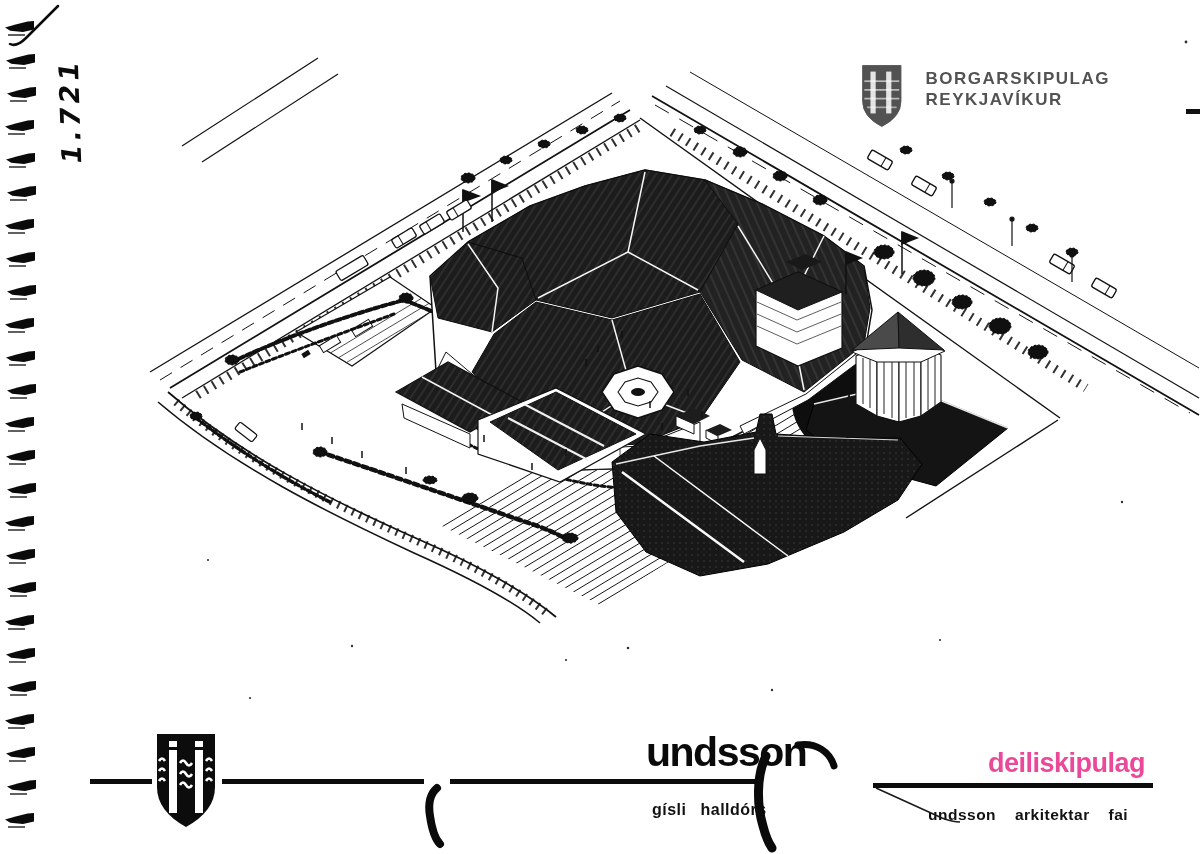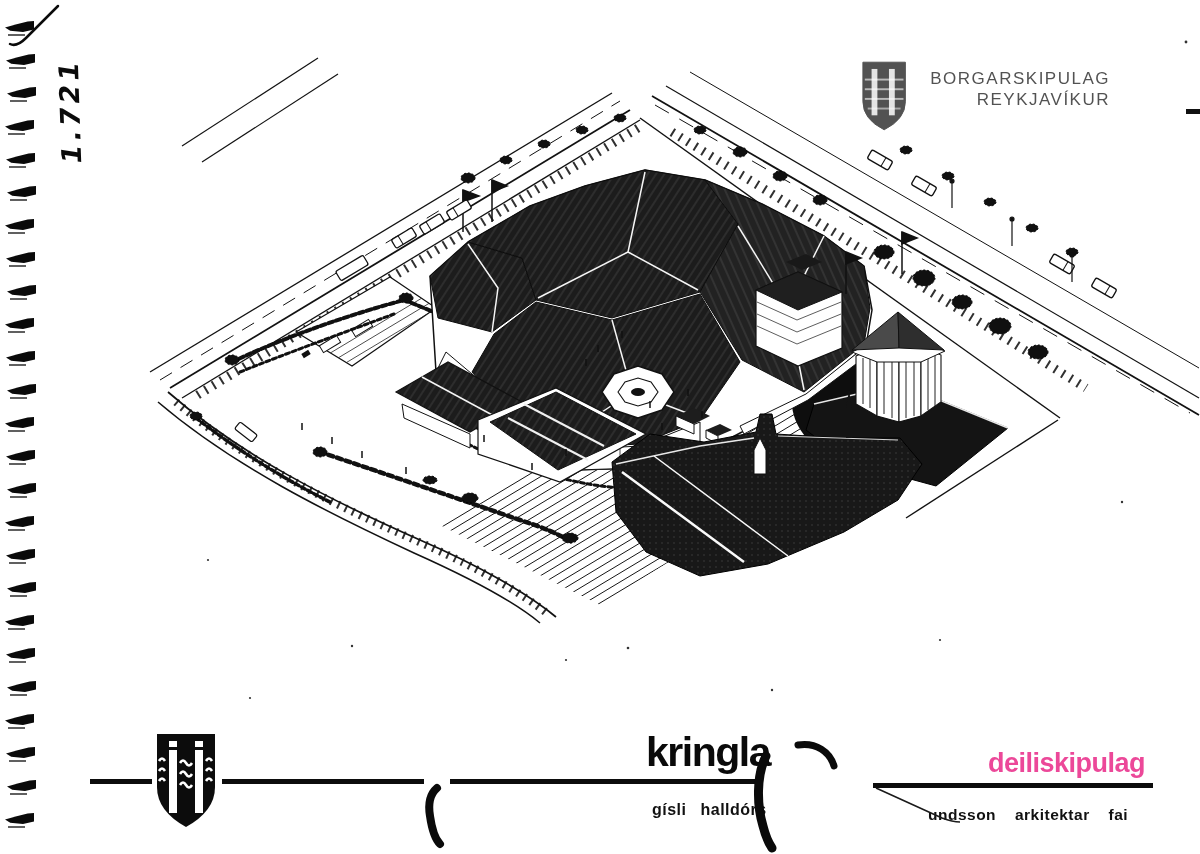--- a/index.html
+++ b/index.html
@@ -15,22 +15,22 @@
   .bind-tail{display:block;width:17px;height:2px;background:#2b2b2b;margin:2px 0 0 3px;opacity:.75;}
   
   #handwritten-number{
     position:absolute;left:18px;top:96px;width:104px;text-align:center;z-index:6;
     transform:rotate(-92deg);transform-origin:center;
     font-family:"DejaVu Sans", sans-serif;font-style:italic;font-weight:700;
     font-size:27px;letter-spacing:4px;color:#0a0a0a;
   }
   
   #stamp{position:absolute;left:860px;top:58px;width:250px;display:flex;align-items:flex-start;z-index:6;opacity:.88;}
-  #stamp .stamp-text{margin-left:22px;padding-top:10px;color:#3b3b3b;font-weight:400;
-    font-size:17px;line-height:21px;letter-spacing:1.5px;text-align:right;width:186px;
+  #stamp .stamp-text{margin-left:22px;padding-top:10px;color:#3b3b3b;font-weight:700;
+    font-size:17px;line-height:21px;letter-spacing:1.5px;text-align:left;width:186px;
     font-family:"Liberation Sans", sans-serif;}
   
   .rule{position:absolute;background:#0c0c0c;height:5px;z-index:4;}
   #rule-left-a{left:90px;top:779px;width:62px;}
   #rule-left-b{left:222px;top:779px;width:202px;}
   #rule-left-c{left:450px;top:779px;width:312px;}
   #rule-right{left:873px;top:783px;width:280px;height:5px;}
   #city-shield{position:absolute;left:154px;top:731px;z-index:5;}
   #project-title{
     position:absolute;left:646px;top:729px;z-index:4;
@@ -538,21 +538,21 @@
   <rect x="41" y="10" width="8" height="72" fill="#fff"></rect>
   <rect x="15" y="16" width="8" height="3" fill="#0c0c0c"></rect>
   <rect x="41" y="16" width="8" height="3" fill="#0c0c0c"></rect>
   <g stroke="#fff" stroke-width="2.6" fill="none">
     <path d="M5,30 q3,-5 6,0 M5,40 q3,-5 6,0 M5,50 q3,-5 6,0"></path>
     <path d="M26,32 q3,-5 6,0 q3,5 6,0 M26,43 q3,-5 6,0 q3,5 6,0 M26,54 q3,-5 6,0 q3,5 6,0"></path>
     <path d="M52,30 q3,-5 6,0 M52,40 q3,-5 6,0 M52,50 q3,-5 6,0"></path>
   </g>
 </svg>
 
-<div id="project-title">kringla</div>
+<div id="project-title">undsson</div>
 <div id="subtitle-left">gísli halldórs</div>
 <div id="plan-type">deiliskipulag</div>
 <div id="subtitle-right">undsson arkitektar fai</div>
 
 <svg id="ink-overlay" width="1200" height="854" viewBox="0 0 1200 854" xmlns="http://www.w3.org/2000/svg">
   <path d="M58,6 L26,38 C20,44 14,46 10,44" stroke="#0a0a0a" stroke-width="2.5" fill="none" stroke-linecap="round"></path>
   <path d="M798,745 C816,742 830,752 834,766" stroke="#0a0a0a" stroke-width="7" fill="none" stroke-linecap="round"></path>
   <path d="M766,756 C756,776 757,806 763,826 C766,838 770,845 772,848" stroke="#0a0a0a" stroke-width="9" fill="none" stroke-linecap="round"></path>
   <path d="M437,788 C430,794 428,804 430,816 C432,830 436,840 440,844" stroke="#0a0a0a" stroke-width="8" fill="none" stroke-linecap="round"></path>
   <path d="M876,788 L942,818 C950,821 956,822 960,822" stroke="#1a1a1a" stroke-width="1.6" fill="none"></path>

